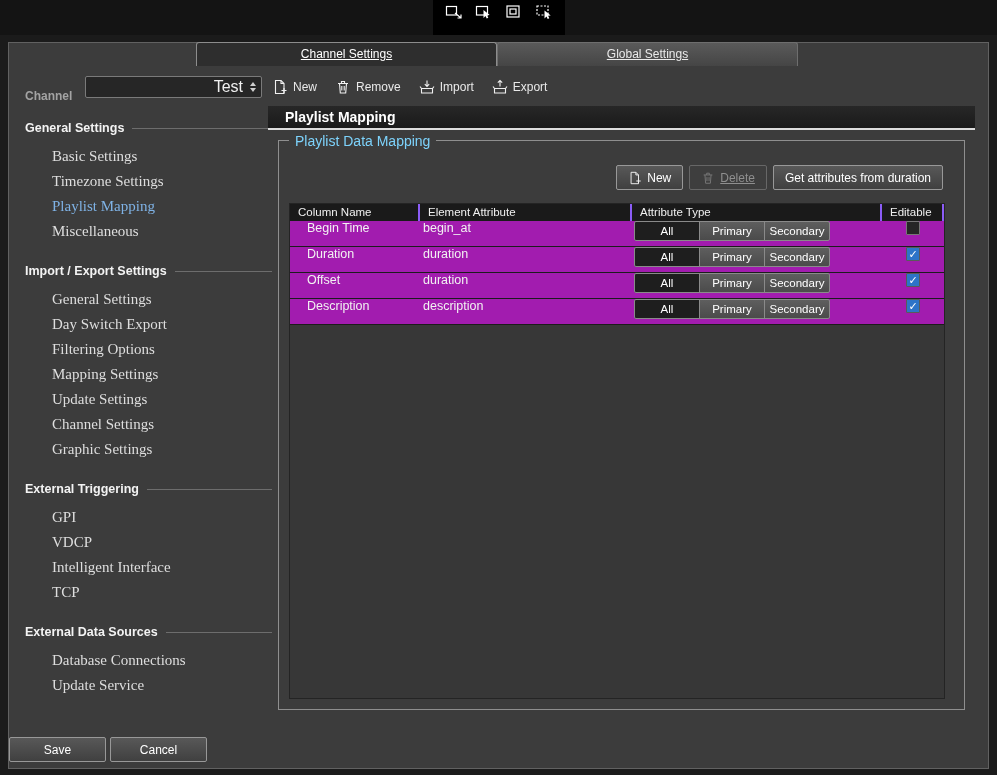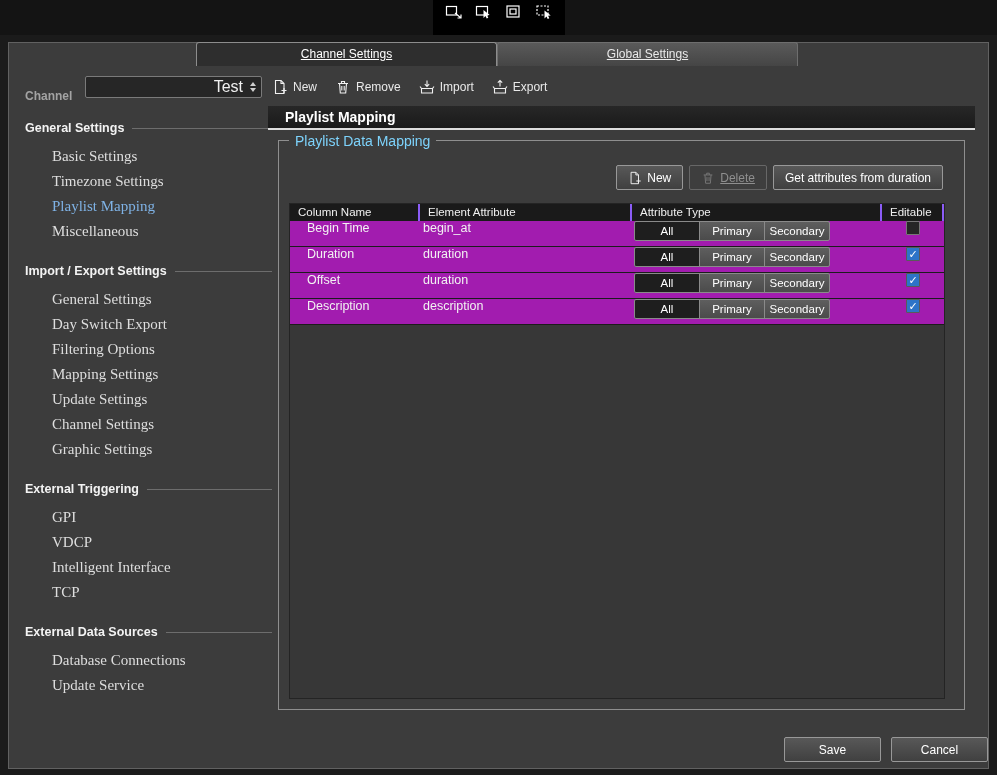--- a/index.html
+++ b/index.html
@@ -85,21 +85,21 @@
   .seg:last-child { border-radius:0 2px 2px 0; }
   .seg.selected { background:#1e1e1e; }
 
   .checkbox { width:14px; height:14px; background:#262626; border:1px solid #777; border-radius:1px;
     display:flex; align-items:center; justify-content:center; }
   .checkbox .check { display:none; color:#fff; font-size:11px; line-height:11px; }
   .checkbox.checked { background:var(--checkcolor, #2d74c8); border-color:#5a5a5a; }
   .checkbox.checked .check { display:block; }
 
   
-  .footer { position:absolute; left:0; right:0; bottom:6px; display:flex; justify-content:flex-end; gap:10px; }
+  .footer { position:absolute; left:0; right:0; bottom:6px; display:flex; justify-content:flex-start; gap:4px; }
   .footer .btn { min-width:97px; }
 
   svg { display:block; }
 </style>
 </head>
 <body>
 
 <div class="topbar">
   <div class="topbar-box">
     <svg class="cap-icon" viewBox="0 0 18 16">

